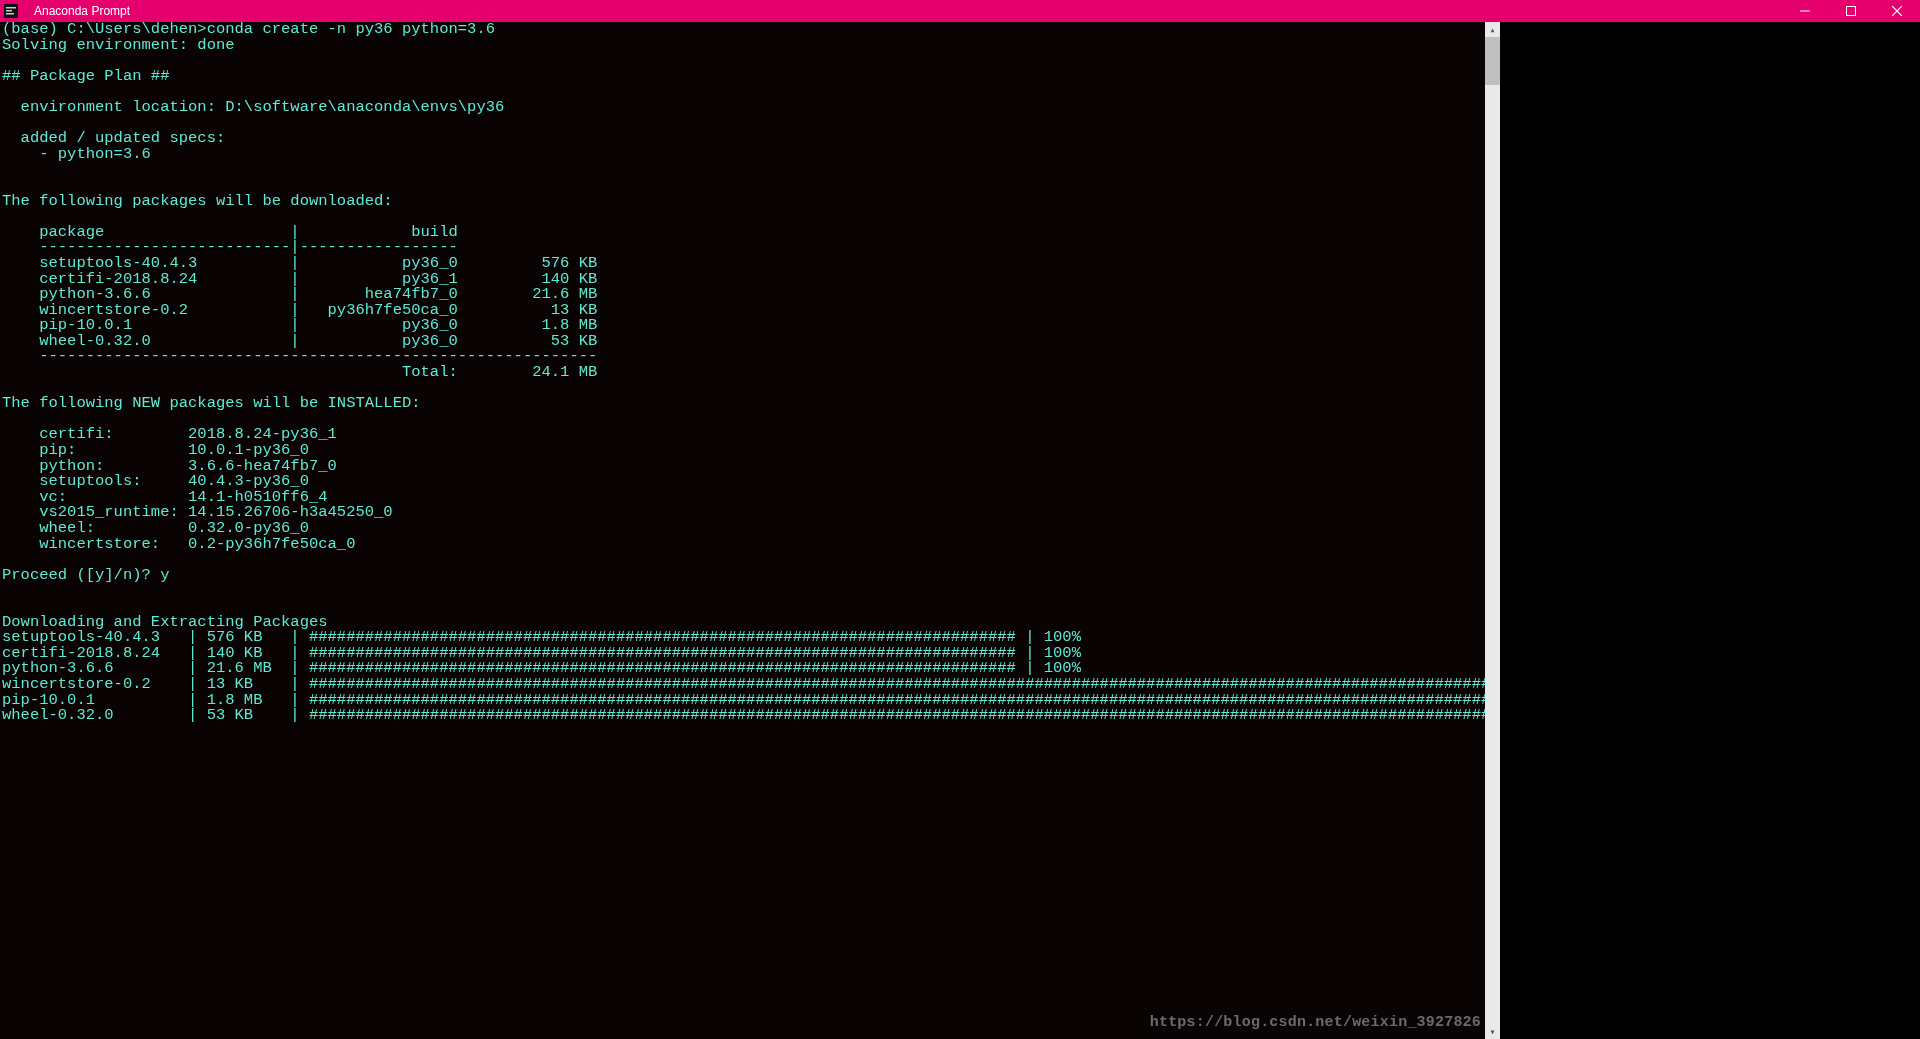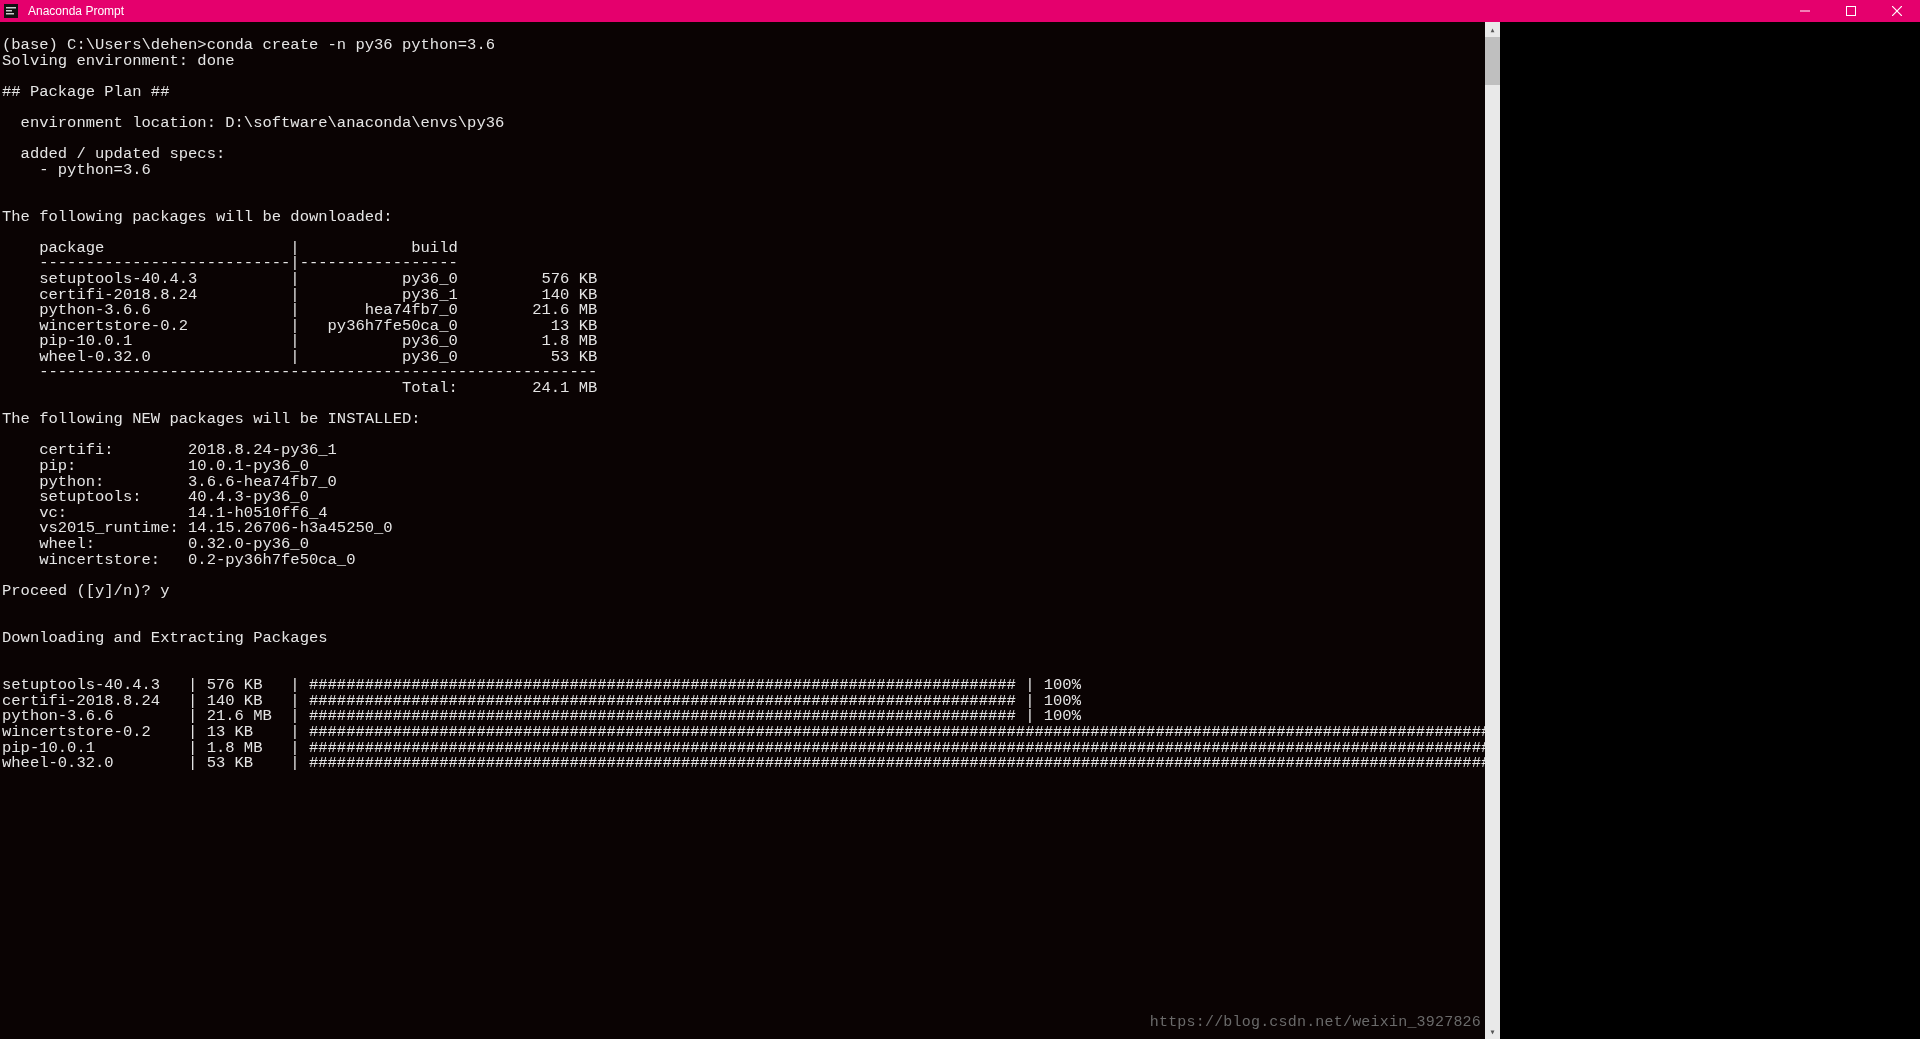--- a/index.html
+++ b/index.html
@@ -17,21 +17,21 @@
     height: 22px;
     background: #e5006d; 
     display: flex;
     align-items: center;
     justify-content: space-between;
     user-select: none;
   }
   .titlebar-left {
     display: flex;
     align-items: center;
-    gap: 10px;
+    gap: 16px;
     padding-left: 4px;
   }
   .app-icon {
     width: 14px;
     height: 14px;
     position: relative;
   }
   .app-icon svg { width: 14px; height: 14px; display:block;}
   .title-text {
     font-family: "Segoe UI", Tahoma, sans-serif;
@@ -63,40 +63,41 @@
   .terminal {
     position: absolute;
     top: 0; left: 0;
     width: 1485px;
     height: 100%;
     background: #0a0303;
     overflow: hidden;
   }
   pre.term-text {
     margin: 0;
-    padding: 16px 2px;
+    padding: 0 2px;
     font-family: Consolas, "Courier New", monospace;
     font-size: 15.5px;
     line-height: 15.6px;
-    color: #e5e5e5;
+    color: #5eead4;
     white-space: pre;
   }
   
   .wideblock {
     width: 3000px;
   }
   
   .watermark {
     position: absolute;
     right: 4px;
     bottom: 8px;
     font-family: Consolas, "Courier New", monospace;
     font-size: 15px;
     color: #6a6a6a;
     letter-spacing: 0.2px;
+    font-weight: bold;
   }
   
   .vscroll {
     position: absolute;
     top: 0;
     right: 0;
     width: 15px;
     height: 100%;
     background: #e9e9e9;
     display: flex;

